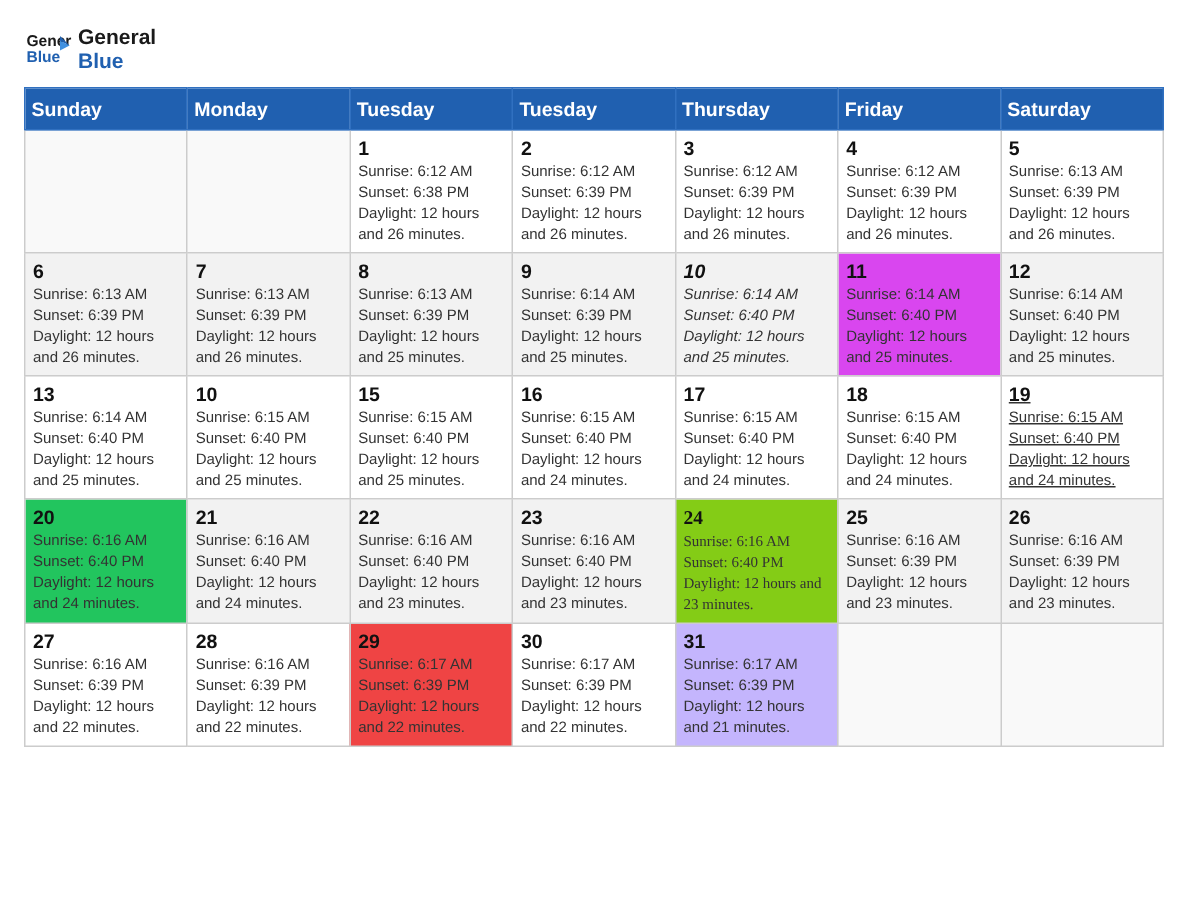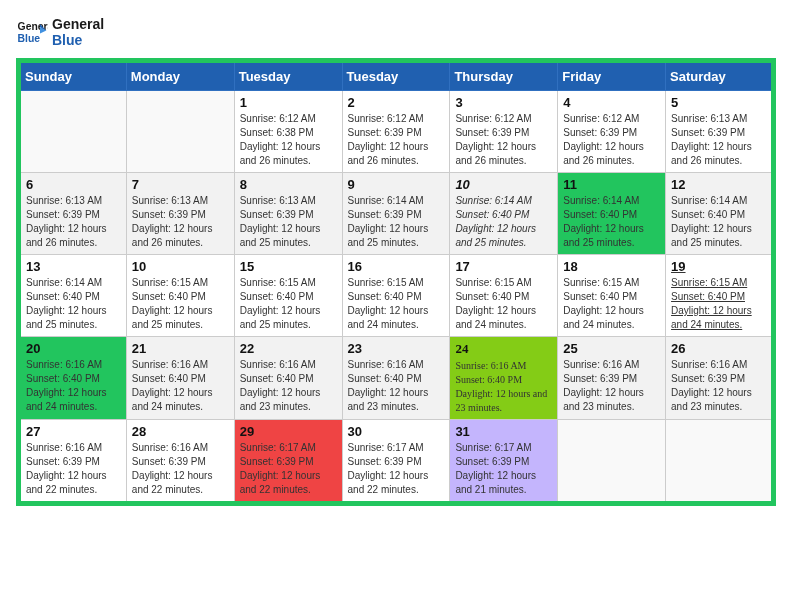--- a/index.html
+++ b/index.html
@@ -33,21 +33,21 @@
       font-weight: bold;
       color: #1a1a1a;
     }
     .location-title {
       font-size: 16px;
       color: #333;
     }
     .calendar {
       width: 100%;
       border-collapse: collapse;
-      border: 5px solid #22c55e;
+      border: 1px solid #22c55e;
     }
     .calendar th {
       background-color: #2060b0;
       color: #fff;
       font-size: 13px;
       font-weight: bold;
       padding: 6px 4px;
       text-align: left;
       border: 1px solid #3070c0;
     }
@@ -179,21 +179,21 @@
           <div class="day-info" style="white-space: pre-line;">Sunrise: 6:14 AM
 Sunset: 6:39 PM
 Daylight: 12 hours and 25 minutes.</div>
         </td>
         <td style="background: rgb(242, 242, 242); font-style: italic;">
           <span class="day-number">10</span>
           <div class="day-info" style="white-space: pre-line;">Sunrise: 6:14 AM
 Sunset: 6:40 PM
 Daylight: 12 hours and 25 minutes.</div>
         </td>
-        <td style="background: #22c55e; margin-left: 19px;">
+        <td style="background: #d946ef; margin-left: 19px;">
           <span class="day-number">11</span>
           <div class="day-info" style="white-space: pre-line;">Sunrise: 6:14 AM
 Sunset: 6:40 PM
 Daylight: 12 hours and 25 minutes.</div>
         </td>
         <td style="background: rgb(242, 242, 242);">
           <span class="day-number">12</span>
           <div class="day-info" style="white-space: pre-line;">Sunrise: 6:14 AM
 Sunset: 6:40 PM
 Daylight: 12 hours and 25 minutes.</div>

